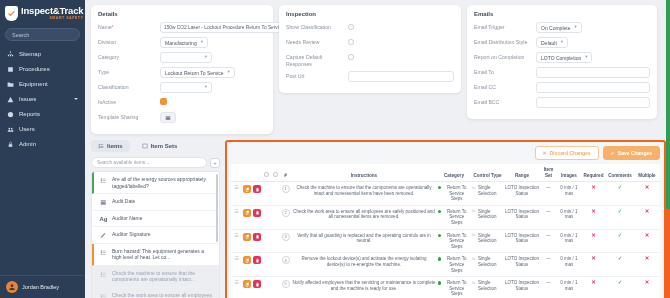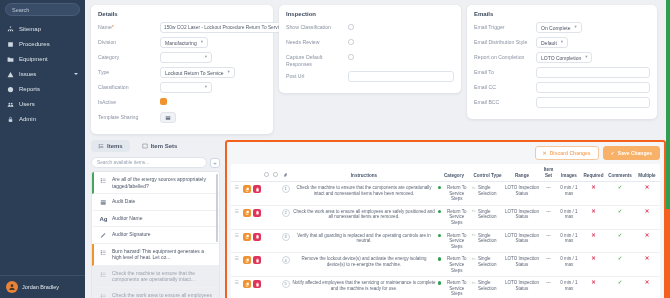--- a/index.html
+++ b/index.html
@@ -237,20 +237,31 @@
     position: absolute; right: 0; top: 0; width: 4px; height: 298px;
     background: linear-gradient(to bottom, #2f9e4f 0 70%, #f4601e 70% 100%);
   }
 </style>
 </head>
 <body>
 
 <div class="app">
 
   <div class="sidebar">
+    <div class="logo-row">
+      <div class="logo-shield">
+        <svg viewBox="0 0 24 24">
+            <path d="M5 13l4 4L19 7" stroke="#e8833a" stroke-width="3.5" fill="none" stroke-linecap="round" stroke-linejoin="round"></path>
+          </svg>
+      </div>
+      <div class="logo-text">
+        <span class="logo-title">Inspect&amp;Track</span>
+        <span class="logo-sub">SMART SAFETY</span>
+      </div>
+    </div>
 
     <div class="search-box">
       <span>Search</span>
     </div>
 
     <div class="nav">
       <div class="nav-item">
         <span class="nicon">
             <svg viewBox="0 0 24 24">
               <path d="M10 2h4v4h-4zM3 14h4v4H3zM10 14h4v4h-4zM17 14h4v4h-4zM12 6v4M5 14v-2h14v2"></path>

